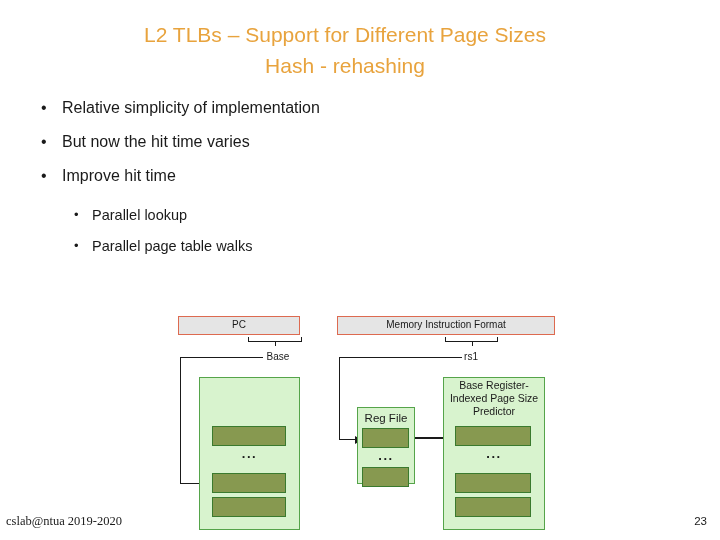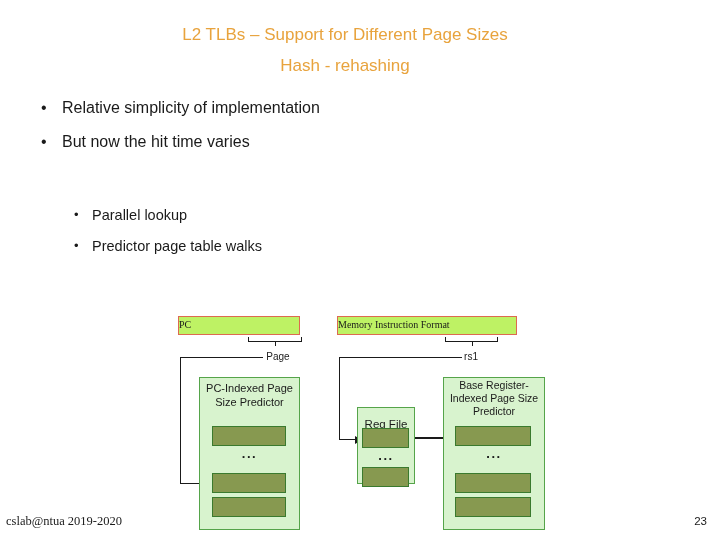--- a/index.html
+++ b/index.html
@@ -9,35 +9,35 @@
     --line:#1A1A1A; --text:#1A1A1A;
   }
   *{margin:0;padding:0;box-sizing:border-box;}
   html,body{background:#888;}
   .slide{
     position:relative;width:720px;height:540px;background:#fff;overflow:hidden;
     font-family:"Liberation Sans","DejaVu Sans",sans-serif;color:var(--text);
   }
   
   .title{position:absolute;left:0;top:19px;width:690px;text-align:center;
-    color:var(--title-orange);font-size:17px;line-height:31px;}
+    color:var(--title-orange);font-size:21px;line-height:31px;}
   
   .bullets{position:absolute;left:36px;top:97px;list-style:none;width:620px;}
   .bullets li{position:relative;padding-left:26px;font-size:16px;line-height:21px;margin-bottom:13px;}
   .bullets li::before{content:"\2022";position:absolute;left:5px;top:0;}
   
   .sub-bullets{position:absolute;left:68px;top:205px;list-style:none;width:560px;}
   .sub-bullets li{position:relative;padding-left:24px;font-size:14.5px;line-height:20px;
     margin-bottom:11px;white-space:pre-wrap;}
   .sub-bullets li::before{content:"\2022";position:absolute;left:6px;top:0;font-size:13px;}
   
-  .dg-box{position:absolute;height:19px;background:#bef264;border:1.6px solid var(--box-border-red);
-    font-size:10px;line-height:16px;font-family:Liberation Serif, serif;}
+  .dg-box{position:absolute;height:19px;background:#e5e5e5;border:1.6px solid var(--box-border-red);
+    font-size:10px;line-height:16px;text-align:center;}
   .box-pc{left:178px;top:316px;width:122px;}
-  .box-mif{left:337px;top:316px;width:180px;}
+  .box-mif{left:337px;top:316px;width:218px;}
   .brace{position:absolute;height:5px;border-left:1.4px solid var(--line);
     border-right:1.4px solid var(--line);border-bottom:1.4px solid var(--line);}
   .brace::after{content:"";position:absolute;left:50%;top:100%;height:5px;border-left:1.4px solid var(--line);}
   .brace-pc{left:248px;top:337px;width:54px;}
   .brace-mif{left:445px;top:337px;width:53px;}
   .dg-lbl{position:absolute;font-size:10px;line-height:11px;text-align:center;}
   .lbl-lsbs{left:260px;top:351px;width:36px;}
   .lbl-rs1{left:456px;top:351px;width:30px;}
   .ln{position:absolute;background:var(--line);}
   .ln-lsbs-h{left:180px;top:357px;width:83px;height:1.4px;}
@@ -48,21 +48,21 @@
   .ln-rs1-a{left:339px;top:439px;width:17px;height:1.4px;}
   .ln-reg2base{left:413px;top:437px;width:35px;height:2.4px;}
   .ah{position:absolute;width:0;height:0;border-top:4px solid transparent;
     border-bottom:4px solid transparent;border-left:7px solid var(--line);}
   .ah-lsbs{left:205px;top:480px;}
   .ah-rs1{left:355px;top:436px;}
   .ah-reg2base{left:447px;top:433px;border-top-width:5px;border-bottom-width:5px;border-left-width:9px;}
   .pred{position:absolute;background:var(--predictor-fill);border:1.6px solid var(--predictor-border);
     text-align:center;}
   .pred-pc{left:199px;top:377px;width:101px;height:153px;font-size:11px;line-height:13.5px;padding-top:4px;}
-  .pred-reg{left:357px;top:407px;width:58px;height:77px;font-size:11.5px;line-height:16px;padding-top:8px;}
+  .pred-reg{left:357px;top:407px;width:58px;height:77px;font-size:11.5px;line-height:16px;padding-top:2px;}
   .pred-base{left:443px;top:377px;width:102px;height:153px;font-size:10.5px;line-height:13px;padding-top:1px;}
   .entry{position:absolute;height:20px;background:var(--entry-fill);border:1.5px solid var(--entry-border);}
   .pred-pc .entry{left:12px;width:74px;}
   .pred-base .entry{left:11px;width:76px;}
   .pred-reg .entry{left:4px;width:47px;}
   .e1{top:48px;} .e2{top:95px;} .e3{top:119px;}
   .pred-reg .e1{top:20px;} .pred-reg .e2{top:59px;}
   .dots{position:absolute;left:0;width:100%;text-align:center;font-weight:bold;
     font-size:13px;letter-spacing:1.5px;line-height:10px;}
   .pred-pc .dots,.pred-base .dots{top:71px;}
@@ -78,50 +78,50 @@
 <div class="slide">
 
   <div class="title">
     <div>L2 TLBs – Support for Different Page Sizes</div>
     <div>Hash - rehashing</div>
   </div>
 
   <ul class="bullets">
     <li>Relative simplicity of implementation</li>
     <li>But now the hit time varies</li>
+    <li>Improve hit time</li>
   </ul>
 
   <ul class="sub-bullets">
     <li>Parallel lookup</li>
-    <li>Predictor page table walks</li>
+    <li>Parallel page table walks</li>
   </ul>
 
   <div class="dg-box box-pc">PC</div>
   <div class="dg-box box-mif">Memory Instruction Format</div>
 
   <div class="brace brace-pc"></div>
   <div class="brace brace-mif"></div>
-  <div class="dg-lbl lbl-lsbs">Page</div>
+  <div class="dg-lbl lbl-lsbs">Base</div>
   <div class="dg-lbl lbl-rs1">rs1</div>
 
   <div class="ln ln-lsbs-h"></div>
   <div class="ln ln-lsbs-v"></div>
   <div class="ln ln-lsbs-a"></div>
   <div class="ah ah-lsbs"></div>
 
   <div class="ln ln-rs1-h"></div>
   <div class="ln ln-rs1-v"></div>
   <div class="ln ln-rs1-a"></div>
   <div class="ah ah-rs1"></div>
 
   <div class="ln ln-reg2base"></div>
   <div class="ah ah-reg2base"></div>
 
   <div class="pred pred-pc">
-    <span>PC-Indexed Page Size Predictor</span>
     <div class="entry e1"></div>
     <div class="dots">...</div>
     <div class="entry e2"></div>
     <div class="entry e3"></div>
   </div>
 
   <div class="pred pred-reg">
     <span>Reg File</span>
     <div class="entry e1"></div>
     <div class="dots">...</div>

